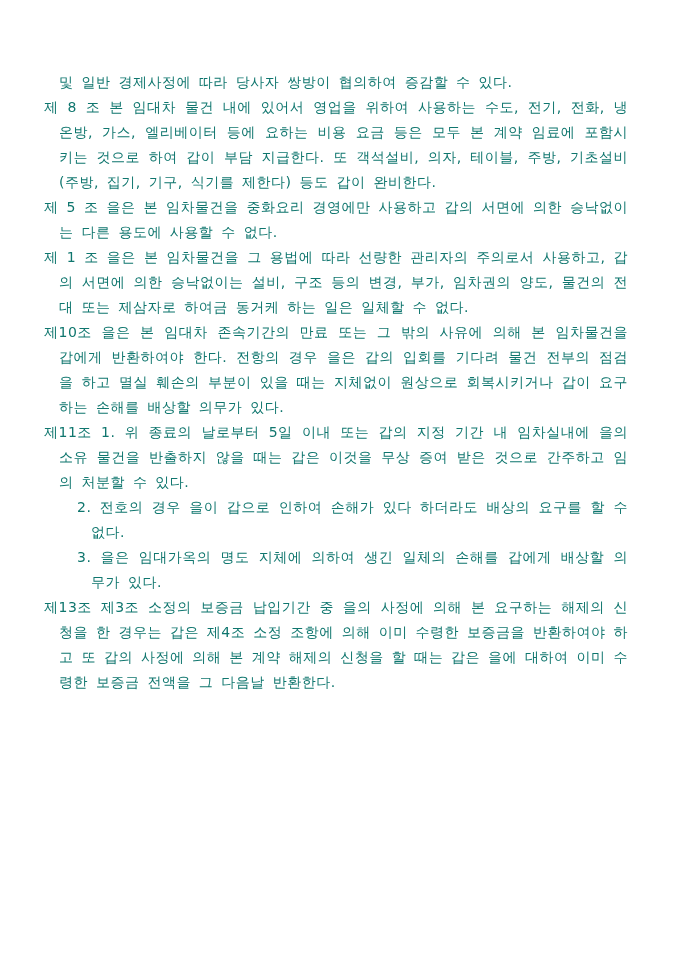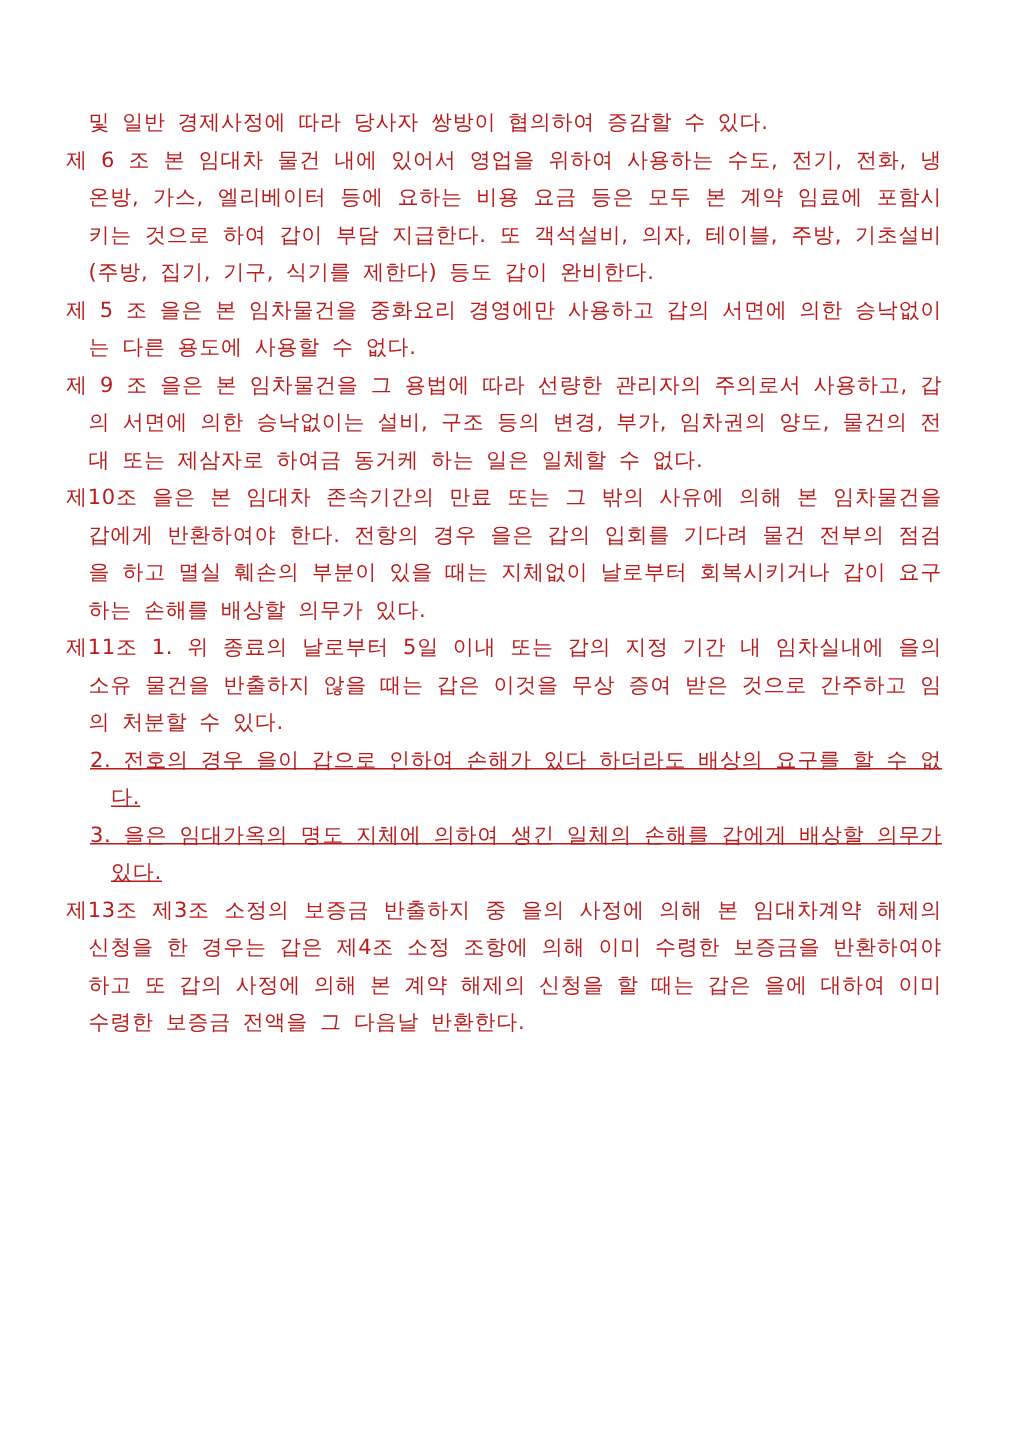--- a/index.html
+++ b/index.html
@@ -15,54 +15,53 @@
     overflow: hidden;
     font-family: "DejaVu Sans", sans-serif;
   }
   .text-block {
     position: absolute;
     left: 44px;
     top: 70px;
     width: 584px;
     font-size: 14px;
     line-height: 25px;
-    color: #b91c1c;
+    color: #0f766e;
     text-align: justify;
     letter-spacing: 0.5px;
     word-spacing: 3px;
   }
   .text-block p {
     margin: 0;
     padding: 0;
   }
   
   p.cont {
     padding-left: 15px;
   }
   
   p.article {
     padding-left: 15px;
     text-indent: -15px;
   }
   
   p.item {
-    margin-left: 16px;
+    margin-left: 33px;
     padding-left: 14px;
     text-indent: -14px;
-    text-decoration: underline;
   }
 </style>
 </head>
 <body>
 
 <div class="page">
   <div class="text-block">
     <p class="cont">및 일반 경제사정에 따라 당사자 쌍방이 협의하여 증감할 수 있다.</p>
-    <p class="article">제 6 조 본 임대차 물건 내에 있어서 영업을 위하여 사용하는 수도, 전기, 전화, 냉온방, 가스, 엘리베이터 등에 요하는 비용 요금 등은 모두 본 계약 임료에 포함시키는 것으로 하여 갑이 부담 지급한다.  또 객석설비, 의자, 테이블, 주방, 기초설비(주방, 집기, 기구, 식기를 제한다) 등도 갑이 완비한다.</p>
+    <p class="article">제 8 조 본 임대차 물건 내에 있어서 영업을 위하여 사용하는 수도, 전기, 전화, 냉온방, 가스, 엘리베이터 등에 요하는 비용 요금 등은 모두 본 계약 임료에 포함시키는 것으로 하여 갑이 부담 지급한다.  또 객석설비, 의자, 테이블, 주방, 기초설비(주방, 집기, 기구, 식기를 제한다) 등도 갑이 완비한다.</p>
     <p class="article">제 5 조 을은 본 임차물건을 중화요리 경영에만 사용하고 갑의 서면에 의한 승낙없이는 다른 용도에 사용할 수 없다.</p>
-    <p class="article">제 9 조 을은 본 임차물건을 그 용법에 따라 선량한 관리자의 주의로서 사용하고, 갑의 서면에 의한 승낙없이는 설비, 구조 등의 변경, 부가, 임차권의 양도, 물건의 전대 또는 제삼자로 하여금 동거케 하는 일은 일체할 수 없다.</p>
-    <p class="article">제10조 을은 본 임대차 존속기간의 만료 또는 그 밖의 사유에 의해 본 임차물건을 갑에게 반환하여야 한다.  전항의 경우 을은 갑의 입회를 기다려 물건 전부의 점검을 하고 멸실 훼손의 부분이 있을 때는 지체없이 날로부터 회복시키거나 갑이 요구하는 손해를 배상할 의무가 있다.</p>
+    <p class="article">제 1 조 을은 본 임차물건을 그 용법에 따라 선량한 관리자의 주의로서 사용하고, 갑의 서면에 의한 승낙없이는 설비, 구조 등의 변경, 부가, 임차권의 양도, 물건의 전대 또는 제삼자로 하여금 동거케 하는 일은 일체할 수 없다.</p>
+    <p class="article">제10조 을은 본 임대차 존속기간의 만료 또는 그 밖의 사유에 의해 본 임차물건을 갑에게 반환하여야 한다.  전항의 경우 을은 갑의 입회를 기다려 물건 전부의 점검을 하고 멸실 훼손의 부분이 있을 때는 지체없이 원상으로 회복시키거나 갑이 요구하는 손해를 배상할 의무가 있다.</p>
     <p class="article">제11조 1. 위 종료의 날로부터 5일 이내 또는 갑의 지정 기간 내 임차실내에 을의 소유 물건을 반출하지 않을 때는 갑은 이것을 무상 증여 받은 것으로 간주하고 임의 처분할 수 있다.</p>
     <p class="item">2. 전호의 경우 을이 갑으로 인하여 손해가 있다 하더라도 배상의 요구를 할 수 없다.</p>
     <p class="item">3. 을은 임대가옥의 명도 지체에 의하여 생긴 일체의 손해를 갑에게 배상할 의무가 있다.</p>
-    <p class="article">제13조 제3조 소정의 보증금 반출하지 중 을의 사정에 의해 본 임대차계약 해제의 신청을 한 경우는 갑은 제4조 소정 조항에 의해 이미 수령한 보증금을 반환하여야 하고 또 갑의 사정에 의해 본 계약 해제의 신청을 할 때는 갑은 을에 대하여 이미 수령한 보증금 전액을 그 다음날 반환한다.</p>
+    <p class="article">제13조 제3조 소정의 보증금 납입기간 중 을의 사정에 의해 본 요구하는 해제의 신청을 한 경우는 갑은 제4조 소정 조항에 의해 이미 수령한 보증금을 반환하여야 하고 또 갑의 사정에 의해 본 계약 해제의 신청을 할 때는 갑은 을에 대하여 이미 수령한 보증금 전액을 그 다음날 반환한다.</p>
   </div>
 </div>
 
 </body></html>

